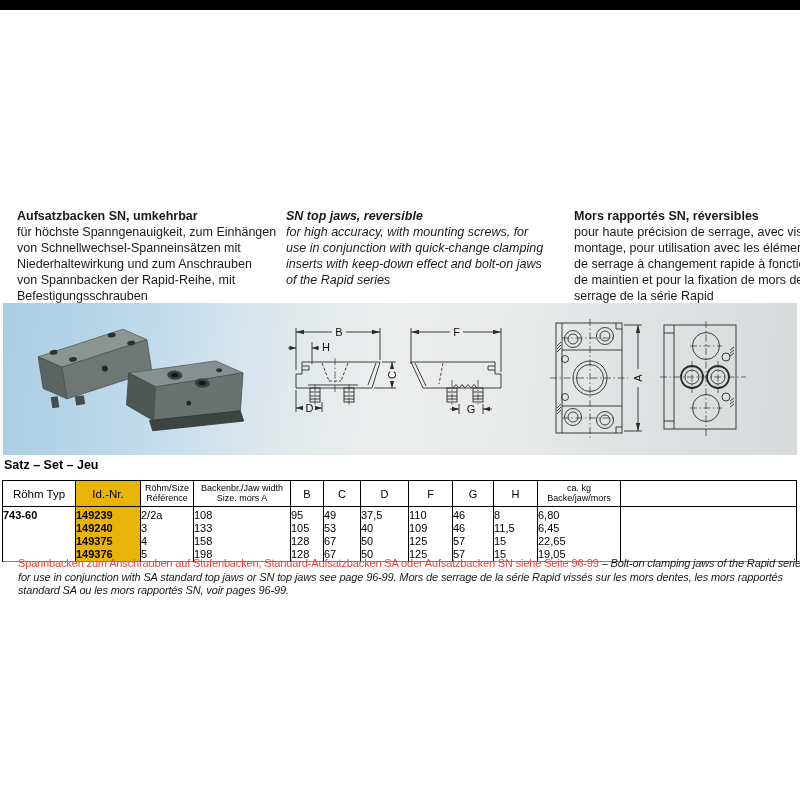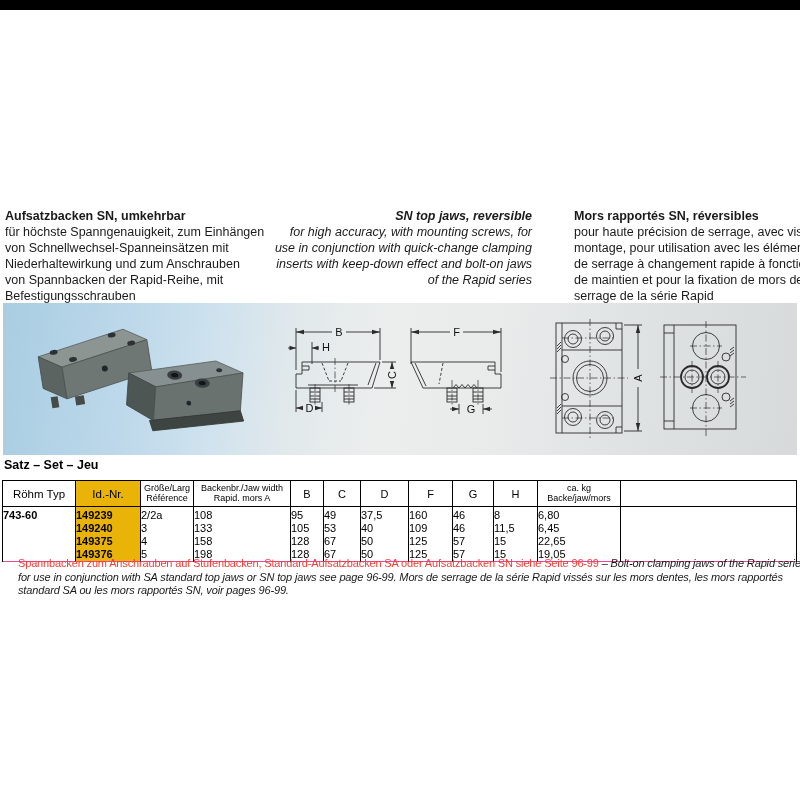--- a/index.html
+++ b/index.html
@@ -38,29 +38,29 @@
   .dw .arr{fill:#2b2b2b;stroke:none;}
   .dw text{fill:#111;font-family:"Liberation Sans",sans-serif;font-size:11px;}
 </style>
 </head>
 <body>
 
 <div id="page">
 
   <div class="topbar"></div>
 
-  <div class="intro-col" style="left:5px;width:272px;">
+  <div class="intro-col" style="left:17px;width:272px;">
     <div class="intro-title">Aufsatzbacken SN, umkehrbar</div>
     <div class="intro-body">für höchste Spanngenauigkeit, zum Einhängen
 von Schnellwechsel-Spanneinsätzen mit
 Niederhaltewirkung und zum Anschrauben
 von Spannbacken der Rapid-Reihe, mit
 Befestigungsschrauben</div>
   </div>
-  <div class="intro-col it" style="left:270px;width:262px;text-align:right;">
+  <div class="intro-col it" style="left:286px;width:262px;">
     <div class="intro-title">SN top jaws, reversible</div>
     <div class="intro-body">for high accuracy, with mounting screws, for
 use in conjunction with quick-change clamping
 inserts with keep-down effect and bolt-on jaws
 of the Rapid series</div>
   </div>
   <div class="intro-col" style="left:554px;width:246px;margin-left:20px;">
     <div class="intro-title">Mors rapportés SN, réversibles</div>
     <div class="intro-body">pour haute précision de serrage, avec vis de
 montage, pour utilisation avec les éléments
@@ -265,26 +265,26 @@
       <col style="width:41px">
         <col style="width:44px">
         <col style="width:83px">
         <col>
     </colgroup>
     <thead>
       <tr>
         <th class="hbold">Röhm Typ</th>
         <th class="hbold blue">Id.-Nr.</th>
         <th class="hsmall">
-          <div>Größe/Larg</div>
+          <div>Röhm/Size</div>
           <div>Référence</div>
         </th>
         <th class="hsmall">
           <div>Backenbr./Jaw width</div>
-          <div>Rapid. mors A</div>
+          <div>Size. mors A</div>
         </th>
         <th>B</th>
         <th>C</th>
         <th>D</th>
         <th>F</th>
         <th>G</th>
         <th>H</th>
         <th class="hsmall">
           <div>ca. kg</div>
           <div>Backe/jaw/mors</div>
@@ -294,21 +294,21 @@
     </thead>
     <tbody>
       <tr class="first">
         <td class="b">743-60</td>
         <td class="b blue">149239</td>
         <td>2/2a</td>
         <td>108</td>
         <td>95</td>
         <td>49</td>
         <td>37,5</td>
-        <td>160</td>
+        <td>110</td>
         <td>46</td>
         <td>8</td>
         <td>6,80</td>
         <td></td>
       </tr>
       <tr>
         <td></td>
         <td class="b blue">149240</td>
         <td>3</td>
         <td>133</td>

